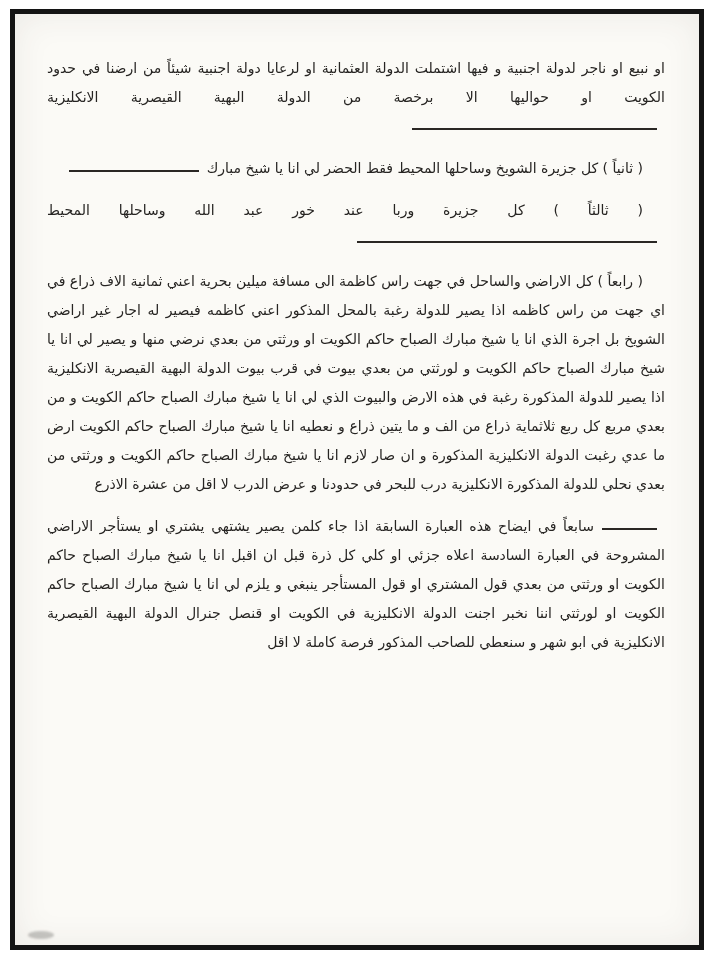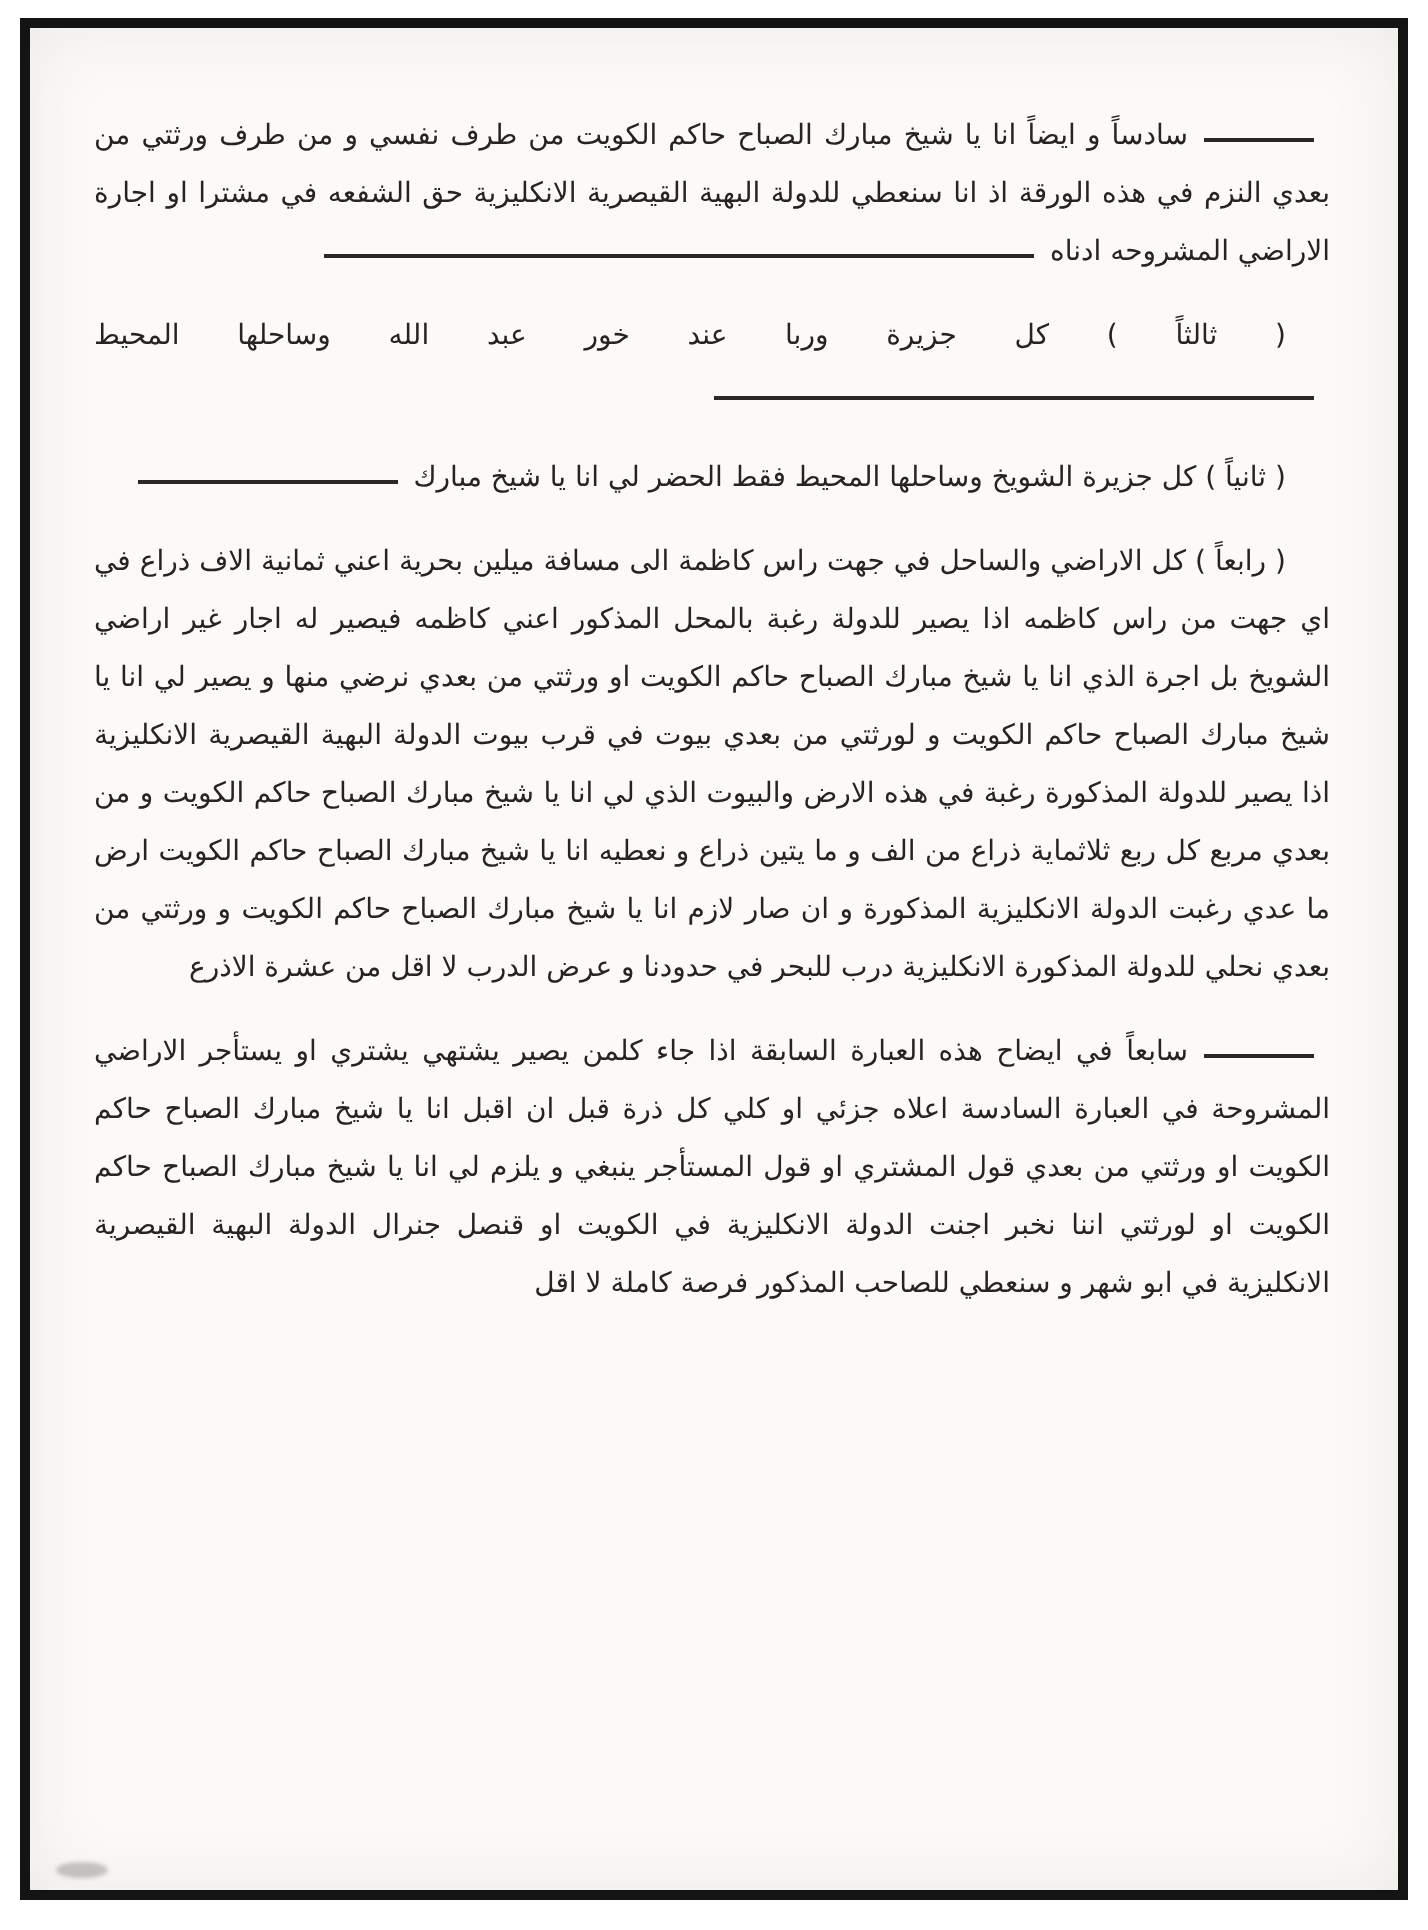--- a/index.html
+++ b/index.html
@@ -67,27 +67,27 @@
     filter: blur(1px);
   }
 </style>
 </head>
 <body>
 
 <div class="scan">
   <div class="page-frame">
     <div class="content">
 
-
-      <p class="para"><span class="rule rule-w-sm"></span><span>سادساً و ايضاً انا يا شيخ مبارك الصباح حاكم الكويت من طرف نفسي و من طرف ورثتي من بعدي النزم في هذه الورقة اذ انا سنعطي للدولة البهية القيصرية الانكليزية حق الشفعه في مشترا او اجارة الاراضي المشروحه ادناه</span><span class="rule rule-w-xl"></span></p>
+      <p class="para"><span>او نبيع او ناجر لدولة اجنبية و فيها اشتملت الدولة العثمانية او لرعايا دولة اجنبية شيئاً من ارضنا في حدود الكويت او حواليها الا برخصة من الدولة البهية القيصرية الانكليزية</span><span class="rule rule-w-lg"></span></p>
 
 
-      <p class="para indent"><span>( ثالثاً ) كل جزيرة وربا عند خور عبد الله وساحلها المحيط</span><span class="rule rule-w-lg2"></span></p>
 
       <p class="para indent"><span>( ثانياً ) كل جزيرة الشويخ وساحلها المحيط فقط الحضر لي انا يا شيخ مبارك</span><span class="rule rule-w-md"></span></p>
+
+      <p class="para indent"><span>( ثالثاً ) كل جزيرة وربا عند خور عبد الله وساحلها المحيط</span><span class="rule rule-w-lg2"></span></p>
 
       <p class="para indent"><span>( رابعاً ) كل الاراضي والساحل في جهت راس كاظمة الى مسافة ميلين بحرية اعني ثمانية الاف ذراع في اي جهت من راس كاظمه اذا يصير للدولة رغبة بالمحل المذكور اعني كاظمه فيصير له اجار غير اراضي الشويخ بل اجرة الذي انا يا شيخ مبارك الصباح حاكم الكويت او ورثتي من بعدي نرضي منها و يصير لي انا يا شيخ مبارك الصباح حاكم الكويت و لورثتي من بعدي بيوت في قرب بيوت الدولة البهية القيصرية الانكليزية اذا يصير للدولة المذكورة رغبة في هذه الارض والبيوت الذي لي انا يا شيخ مبارك الصباح حاكم الكويت و من بعدي مربع كل ربع ثلاثماية ذراع من الف و ما يتين ذراع و نعطيه انا يا شيخ مبارك الصباح حاكم الكويت ارض ما عدي رغبت الدولة الانكليزية المذكورة و ان صار لازم انا يا شيخ مبارك الصباح حاكم الكويت و ورثتي من بعدي نحلي للدولة المذكورة الانكليزية درب للبحر في حدودنا و عرض الدرب لا اقل من عشرة الاذرع</span></p>
 
       <p class="para"><span class="rule rule-w-sm"></span><span>سابعاً في ايضاح هذه العبارة السابقة اذا جاء كلمن يصير يشتهي يشتري او يستأجر الاراضي المشروحة في العبارة السادسة اعلاه جزئي او كلي كل ذرة قبل ان اقبل انا يا شيخ مبارك الصباح حاكم الكويت او ورثتي من بعدي قول المشتري او قول المستأجر ينبغي و يلزم لي انا يا شيخ مبارك الصباح حاكم الكويت او لورثتي اننا نخبر اجنت الدولة الانكليزية في الكويت او قنصل جنرال الدولة البهية القيصرية الانكليزية في ابو شهر و سنعطي للصاحب المذكور فرصة كاملة لا اقل</span></p>
 
     </div>
   </div>
   <div class="smudge"></div>
 </div>
 

